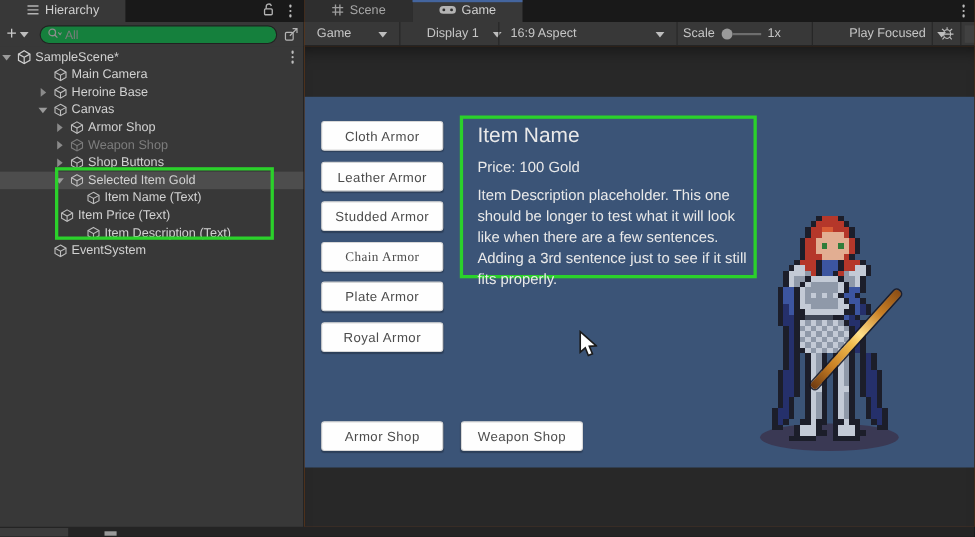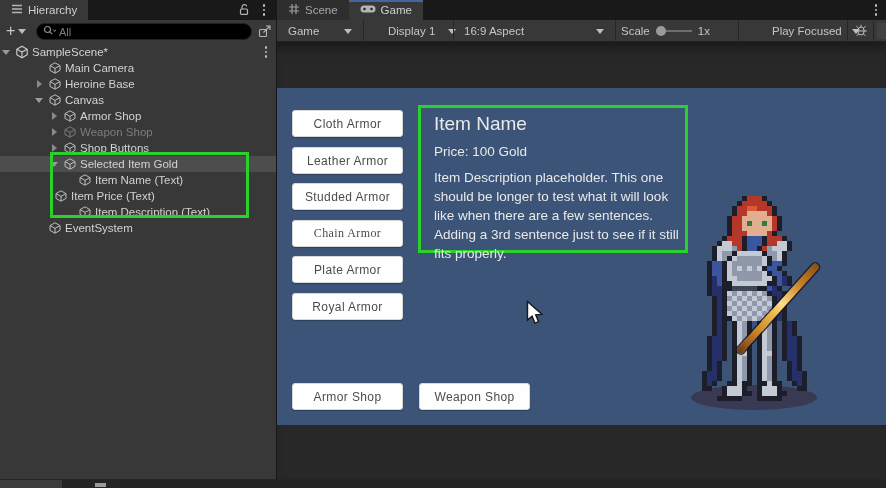--- a/index.html
+++ b/index.html
@@ -5,34 +5,34 @@
   * { margin:0; padding:0; box-sizing:border-box; }
   html,body { background:#111; }
   #stage {
     position:relative; width:886px; height:488px; overflow:hidden;
     background:#282828; color:#c8c8c8;
     font-family:"Liberation Sans","DejaVu Sans",sans-serif; font-size:11.5px;
     user-select:none;
   }
   
   .tabbar { position:absolute; left:0; top:0; right:0; height:20px; background:#191919; display:flex; }
-  .tab { display:flex; align-items:center; gap:5px; padding:0 11px; background:#383838; color:#d0d0d0; position:relative; }
+  .tab { display:flex; align-items:center; gap:5px; padding:0 24px; background:#383838; color:#d0d0d0; position:relative; }
   .tab.inactive { background:#2e2e2e; color:#a6a6a6; }
   .tab.accent::before { content:''; position:absolute; left:0; right:0; top:0; height:2px; background:#44659e; }
   .kebab { display:flex; flex-direction:column; gap:2px; padding:4px 5px; align-items:center; }
   .kebab i { width:2.5px; height:2.5px; border-radius:50%; background:#bdbdbd; display:block; }
   .caret-down { width:0; height:0; border-left:4px solid transparent; border-right:4px solid transparent; border-top:5px solid #bdbdbd; display:inline-block; }
   .vsep { position:absolute; top:0; width:1px; height:22px; background:#262626; }
   
   #hierarchy-panel { position:absolute; left:0; top:0; width:276px; height:479px; background:#383838; }
   #hierarchy-panel .tab-right { margin-left:auto; display:flex; align-items:center; gap:8px; padding-right:6px; background:#191919; }
   #htoolbar { position:absolute; left:0; top:20px; width:100%; height:22px; background:#383838; }
   #plus-btn { position:absolute; left:6px; top:1px; display:flex; align-items:center; gap:3px; height:20px; }
   #plus-btn .plus { font-size:16px; color:#c8c8c8; line-height:18px; }
-  #search-field { position:absolute; left:36px; top:3px; width:216px; height:17px; background:#000000; border:1px solid #212121; border-radius:9px; display:flex; align-items:center; padding:0 6px; gap:3px; }
+  #search-field { position:absolute; left:36px; top:3px; width:216px; height:17px; background:#15803d; border:1px solid #212121; border-radius:9px; display:flex; align-items:center; padding:0 6px; gap:3px; }
   #search-field input { flex:1; background:transparent; border:0; outline:0; color:#cfcfcf; font-size:11px; font-family:inherit; }
   #search-field input::placeholder { color:#7d7d7d; }
   #expand-search { position:absolute; right:4px; top:4px; }
   #tree { position:absolute; left:0; top:44px; width:100%; }
   .hrow { height:16px; display:flex; align-items:center; gap:3px; color:#d2d2d2; white-space:nowrap; }
   .hrow.sel { background:#4d4d4d; }
   .hrow.dim { color:#7d7d7d; }
   .hrow.dim svg { opacity:.5; }
   .arrbox { width:12px; display:flex; justify-content:center; flex:none; }
   .arr-down { width:0; height:0; border-left:4px solid transparent; border-right:4px solid transparent; border-top:5px solid #9a9a9a; }

